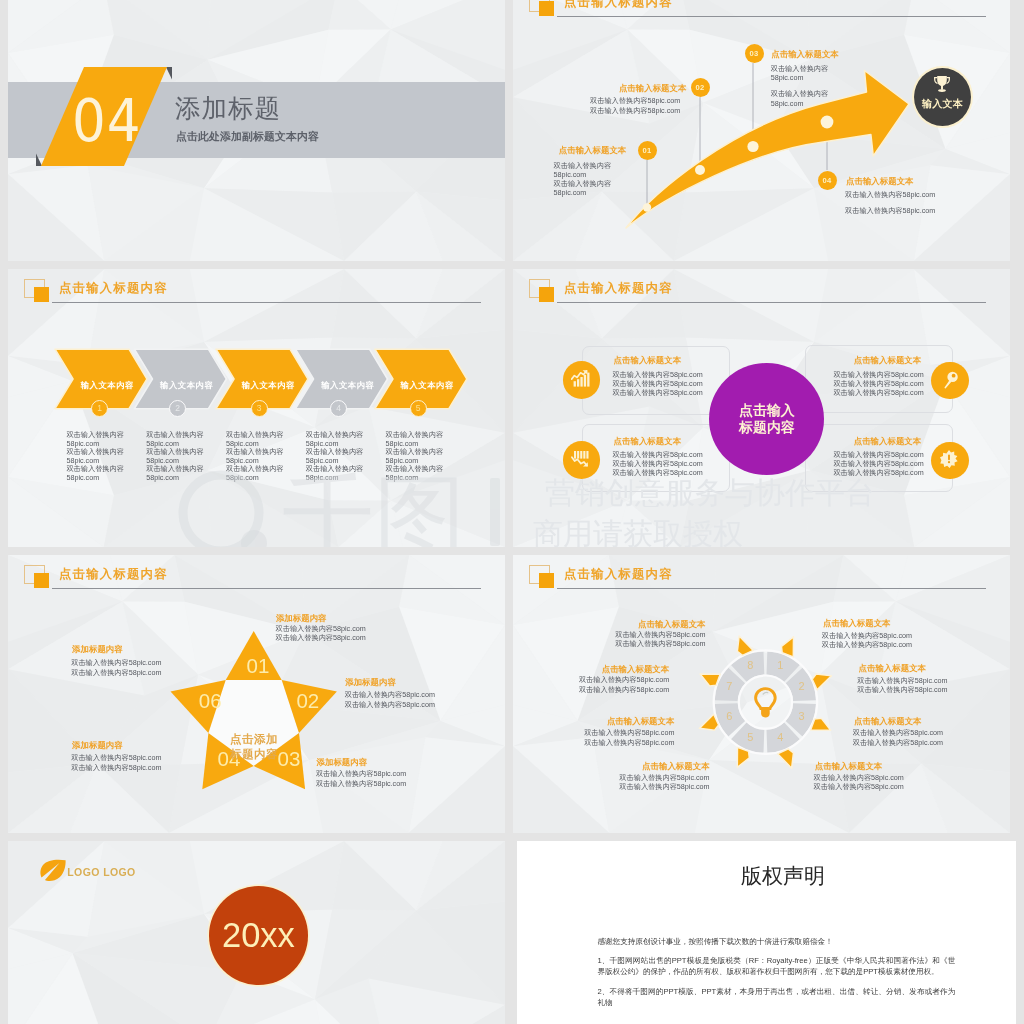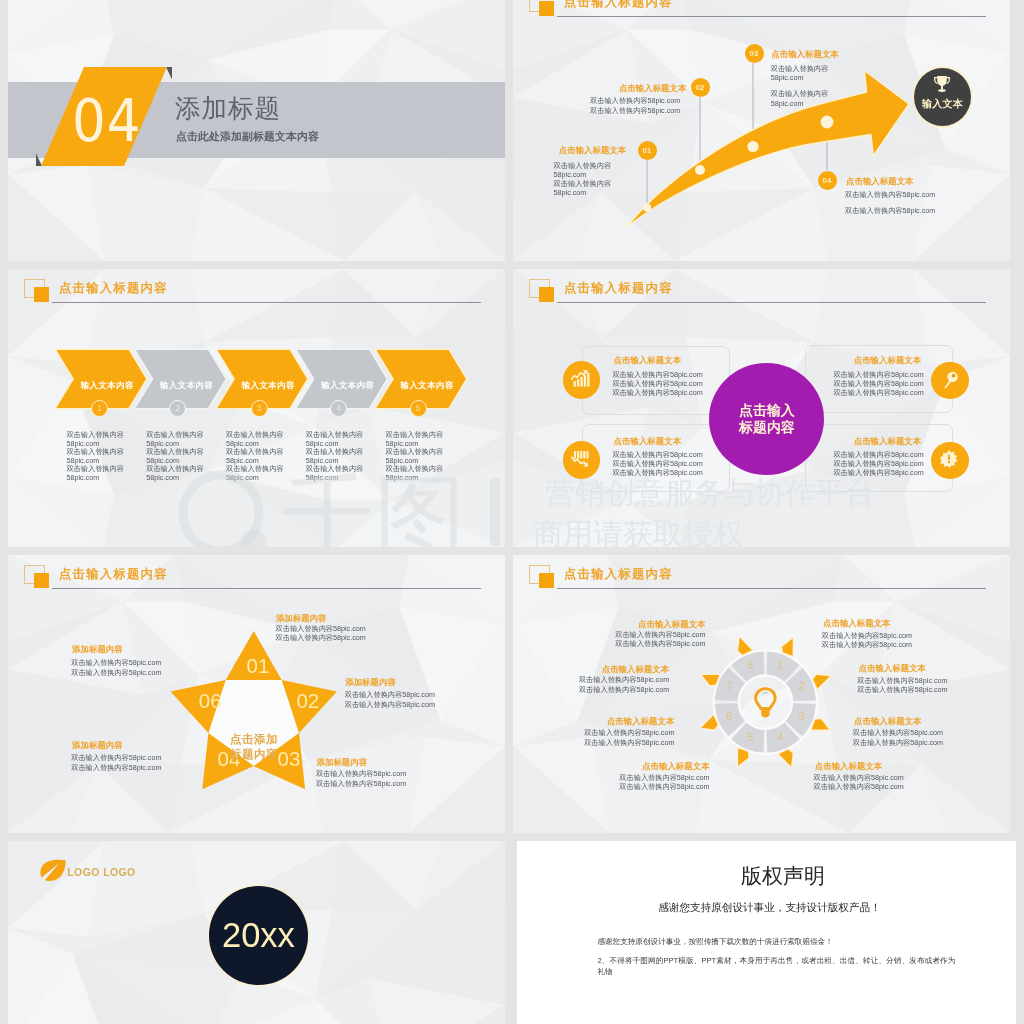--- a/index.html
+++ b/index.html
@@ -78,21 +78,21 @@
 
   
   .dnum{position:absolute;color:#e0c287;font-size:11px;font-weight:400;line-height:11px;
      width:9px;text-align:center;font-family:"Liberation Sans",sans-serif;}
 
   
   .logo7{position:absolute;left:31.4px;top:18.1px;}
   .logotxt{position:absolute;left:59.3px;top:25.6px;font-size:10.5px;color:#d9ae54;
      letter-spacing:0.4px;font-weight:600;line-height:11px;}
   .circ7{position:absolute;left:201.1px;top:45.4px;width:98.7px;height:98.7px;border-radius:50%;
-     background:#0f172a;display:flex;align-items:center;justify-content:center;
+     background:#c2410c;display:flex;align-items:center;justify-content:center;
      color:#fdefb8;font-size:34.5px;letter-spacing:0px;font-weight:400;line-height:34.5px;
      box-shadow:0 0 0 1.6px rgba(253,240,200,.85);}
   .thank{position:absolute;left:0;top:152px;width:497px;text-align:center;
      color:#5e6269;font-size:27.5px;letter-spacing:0px;line-height:30px;}
 
   
   .cr-h1{position:absolute;left:0;top:24.4px;width:532px;text-align:center;
       font-size:21px;color:#262626;letter-spacing:0px;line-height:22px;}
   .cr-h2{position:absolute;left:0;top:59.5px;width:505px;text-align:center;
       font-size:10.6px;color:#262626;letter-spacing:0px;line-height:12px;}
@@ -588,23 +588,23 @@
     </svg>
     <div class="logotxt">LOGO LOGO</div>
 
     <div class="circ7">
       <span>20xx</span>
     </div>
   </div>
 
   <div class="slide s8">
     <div class="cr-h1">版权声明</div>
-    <div class="cr-h2">感谢您支持原创设计事业，支持设计版权产品！</div>
     <div class="cr-body">
         <p>感谢您支持原创设计事业，按照传播下载次数的十倍进行索取赔偿金！</p>
+        <p>1、千图网网站出售的PPT模板是免版税类（RF：Royalty-free）正版受《中华人民共和国著作法》和《世界版权公约》的保护，作品的所有权、版权和著作权归千图网所有，您下载的是PPT模板素材使用权。</p>
         <p>2、不得将千图网的PPT模版、PPT素材，本身用于再出售，或者出租、出借、转让、分销、发布或者作为礼物</p>
       </div>
   </div>
 
 </div>
 
   <div class="wm" style="left:16px;top:269px;width:1024px;height:278px;overflow:hidden;">
     <svg width="1024" height="278" viewBox="0 0 1024 278">
       <g opacity="0.42" fill="none" stroke="#d5d8dc" stroke-width="9">
         <circle cx="205" cy="244" r="38"></circle>

